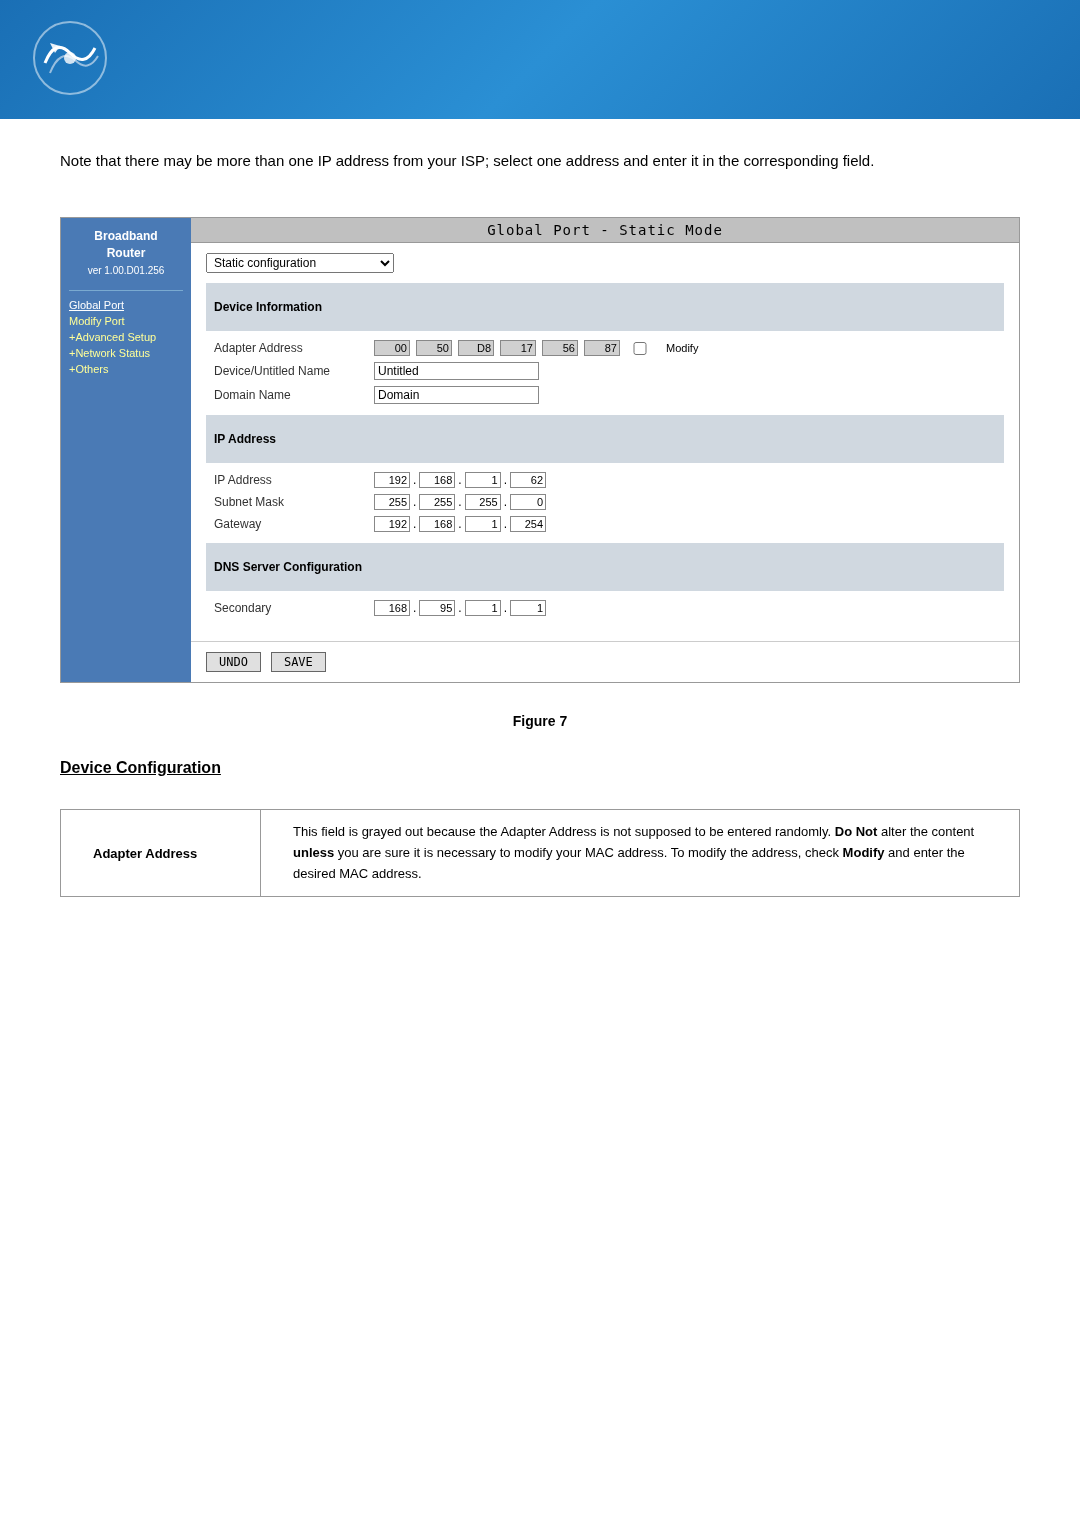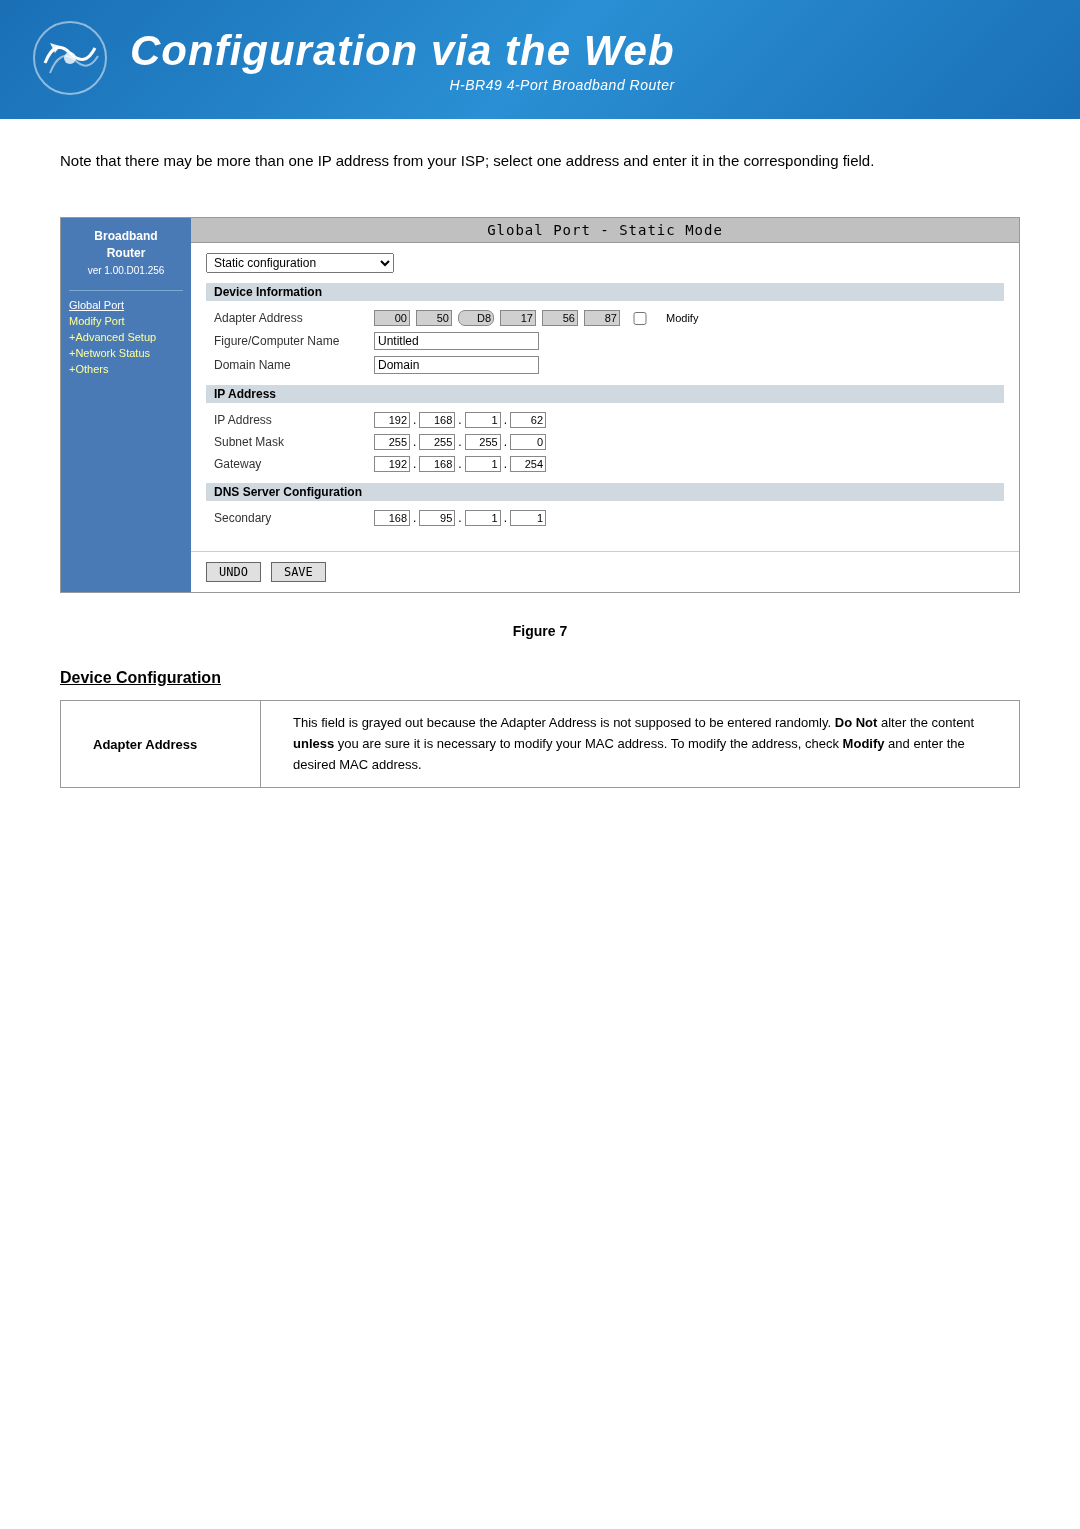--- a/index.html
+++ b/index.html
@@ -128,21 +128,21 @@
     }
     .dropdown-row select {
       width: 188px;
       font-size: 12px;
       padding: 1px 3px;
     }
 
     
     .section-header {
       background: #d0d8e0;
-      padding: 2px 8px;
+      padding: 17px 8px;
       font-size: 12px;
       font-weight: bold;
       margin-bottom: 6px;
       margin-top: 6px;
     }
 
     .form-table {
       width: 100%;
       border-collapse: collapse;
       margin-bottom: 8px;
@@ -209,21 +209,21 @@
       font-size: 14px;
       font-weight: bold;
       margin-bottom: 30px;
     }
 
     
     .section-title {
       font-size: 16px;
       font-weight: bold;
       text-decoration: underline;
-      margin-bottom: 13px;
+      margin-bottom: 32px;
     }
 
     .desc-table {
       width: 100%;
       border-collapse: collapse;
       border: 1px solid #999;
     }
     .desc-table td {
       border: 1px solid #999;
       padding: 12px 32px;
@@ -245,24 +245,20 @@
 <div class="header">
   <div>
     <svg class="header-logo" viewBox="0 0 80 80" xmlns="http://www.w3.org/2000/svg">
 
       <circle cx="40" cy="40" r="36" fill="none" stroke="#fff" stroke-width="2" opacity="0.5"></circle>
       <path d="M15 45 Q25 20 40 35 Q55 50 65 30" stroke="#fff" stroke-width="3" fill="none"></path>
       <path d="M20 55 Q30 30 45 42 Q58 55 68 38" stroke="#cde" stroke-width="2" fill="none" opacity="0.7"></path>
       <circle cx="40" cy="40" r="6" fill="#fff" opacity="0.8"></circle>
       <path d="M25 35 L20 25 L30 28 Z" fill="#fff" opacity="0.9"></path>
     </svg>
-  </div>
-  <div class="header-text-block">
-    <span class="header-title">Configuration via the Web</span>
-    <span class="header-subtitle">H-BR49 4-Port Broadband Router</span>
   </div>
 </div>
 
 <div class="main-content">
 
   <p class="intro-text">Note that there may be more than one IP address from your ISP; select one address and enter it in the corresponding field.</p>
 
   <div class="config-panel">
 
     <div class="sidebar">
@@ -296,34 +292,34 @@
         <table class="form-table">
           <tbody>
               <tr>
             <td>Adapter Address</td>
             <td>
               <div class="ip-inputs">
                 <input type="text" value="00" style="background: rgb(208, 208, 208); text-align: right;">
                 <span class="ip-sep"></span>
                 <input type="text" value="50" style="background: rgb(208, 208, 208);">
                 <span class="ip-sep"></span>
-                <input type="text" value="D8" style="background: rgb(208, 208, 208); border-radius: 7px;">
+                <input type="text" value="D8" style="background: rgb(208, 208, 208);">
                 <span class="ip-sep"></span>
                 <input type="text" value="17" style="background: rgb(208, 208, 208);">
                 <span class="ip-sep"></span>
                 <input type="text" value="56" style="background: rgb(208, 208, 208);">
                 <span class="ip-sep"></span>
                 <input type="text" value="87" style="background: rgb(208, 208, 208);">
                 <input type="checkbox" style="">
                 <span class="modify-label">Modify</span>
               </div>
             </td>
           </tr>
           <tr>
-            <td>Figure/Computer Name</td>
+            <td>Device/Untitled Name</td>
             <td>
               <input type="text" class="text-input" value="Untitled" style="">
             </td>
           </tr>
           <tr>
             <td>Domain Name</td>
             <td>
               <input type="text" class="text-input" value="Domain" style="">
             </td>
           </tr>

